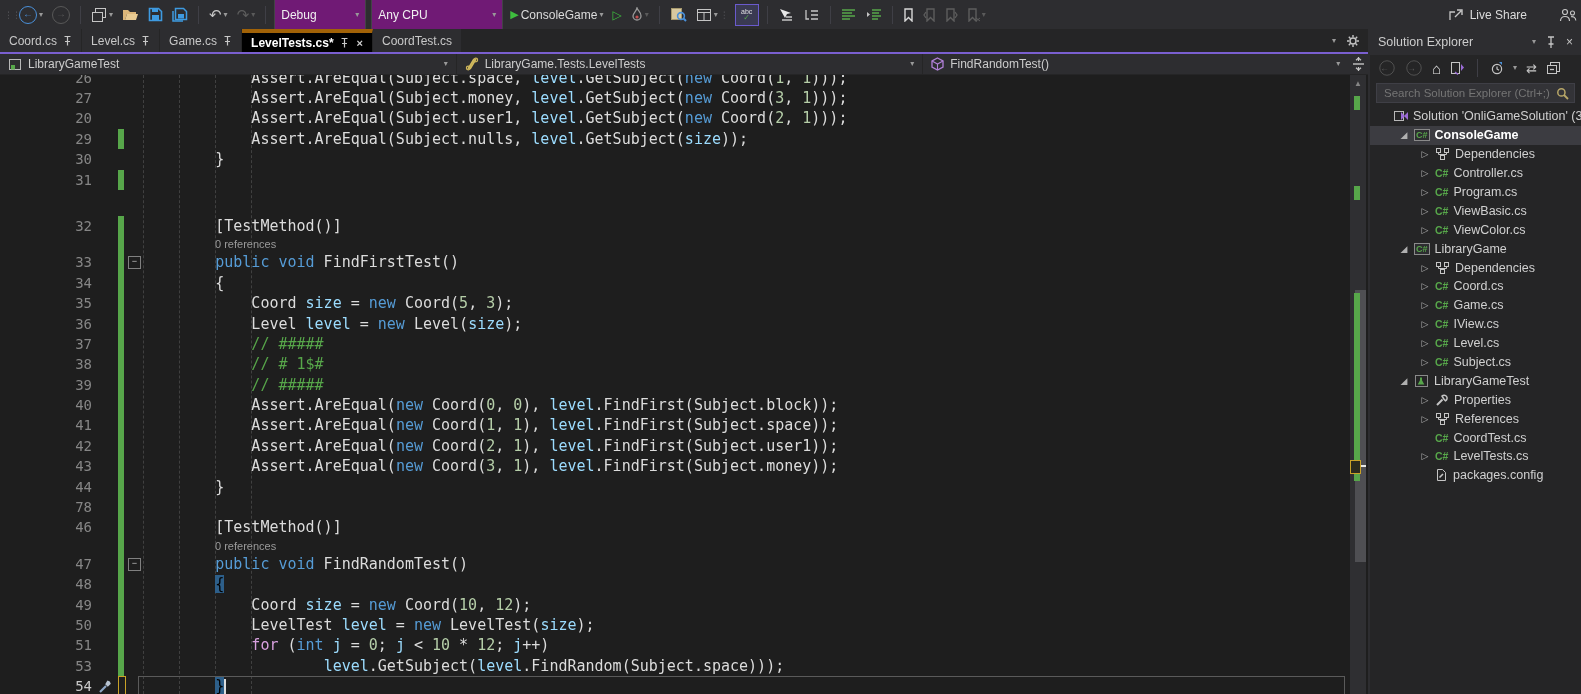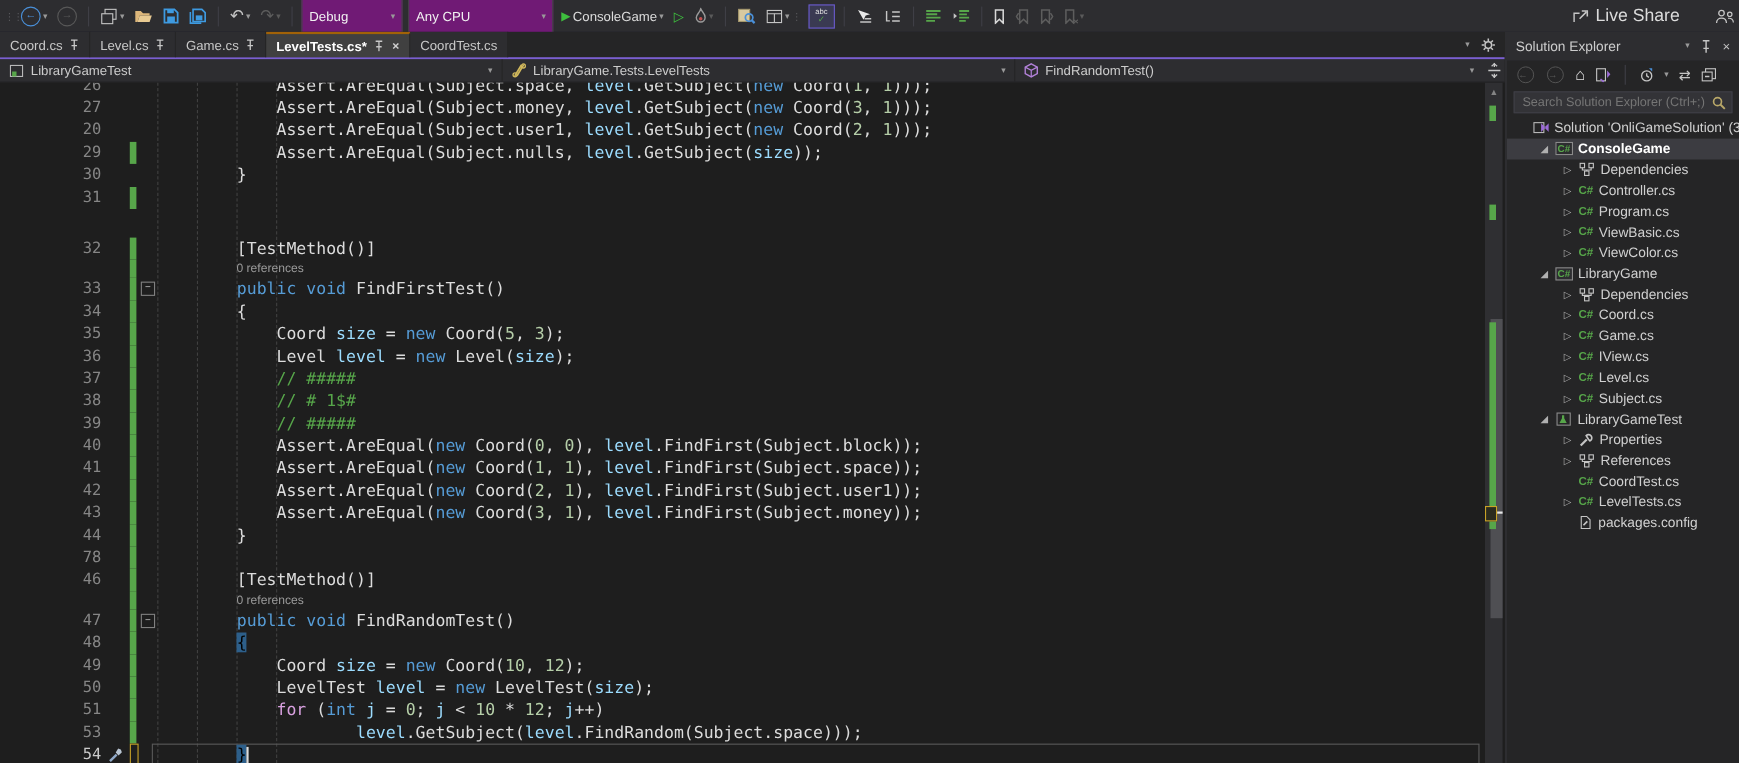--- a/index.html
+++ b/index.html
@@ -19,29 +19,29 @@
     display:flex;align-items:center;padding:17px 6px;gap:4px;flex:none;}
   .combo .tb-caret{margin-left:auto;}
   .play{color:#3ebe3e;font-size:11px;}
   .play-outline{color:#3ebe3e;font-size:12px;}
   .start-label{color:#dcdcdc;font-size:12px;}
   .abc-box{border:1px solid #6a5acd;background:#3a3a52;width:22px;height:20px;display:flex;flex-direction:column;
     align-items:center;justify-content:center;font-size:7px;color:#e0e0e0;line-height:6px;}
   .abc-box .chk{color:#57a64a;font-size:8px;}
   .undo-g{font-size:15px;color:#c5c5c5;line-height:14px;}
   .undo-g.dis{color:#5d5d5d;}
-  #live-share{margin-left:auto;display:flex;align-items:center;gap:6px;color:#dcdcdc;font-size:16px;}
+  #live-share{margin-left:auto;display:flex;align-items:center;gap:6px;color:#dcdcdc;font-size:12px;}
   
   #main{display:grid;grid-template-columns:1368px 213px;height:665px;}
   #left-pane{display:flex;flex-direction:column;background:#252526;min-width:0;}
   
   #tabrow{height:23px;background:#252526;display:flex;align-items:stretch;border-bottom:2px solid #7a5fd0;}
   .tab{display:flex;align-items:center;gap:6px;padding:0 9px;background:#2d2d30;color:#c8c8c8;
     font-size:12px;border-right:1px solid #252526;flex:none;position:relative;}
-  .tab.active{background:#404040;color:#ffffff;font-weight:bold;border-top:2px solid #a16207;padding-top:0;justify-content:flex-end;}
+  .tab.active{background:#000000;color:#ffffff;font-weight:bold;border-top:4px solid #a16207;padding-top:0;justify-content:flex-end;}
   .tab .close{font-size:11px;color:#d0d0d0;margin-left:2px;}
   #tabrow-end{margin-left:auto;display:flex;align-items:center;gap:10px;padding-right:8px;color:#c5c5c5;}
   
   #navbar{height:20px;background:#2d2d30;display:flex;align-items:center;font-size:12px;color:#cccccc;border-bottom:1px solid #252526;}
   .nav-sec{display:flex;align-items:center;gap:6px;padding:0 8px;height:100%;}
   .nav-sec .tb-caret{margin-left:auto;}
   .nav-sec1{width:445px;}
   .nav-sec2{width:455px;}
   .nav-sec3{width:414px;}
   .nav-split-handle{margin-left:auto;width:20px;height:100%;display:flex;align-items:center;justify-content:center;}

